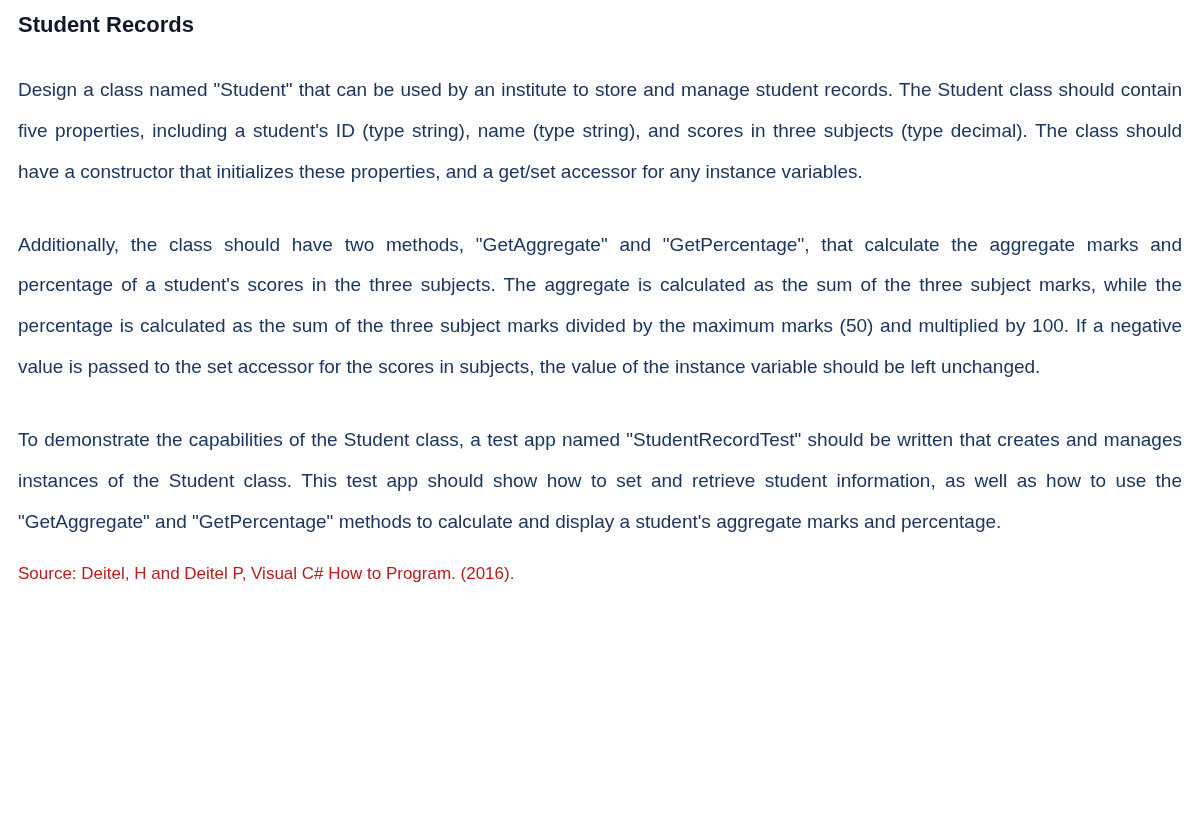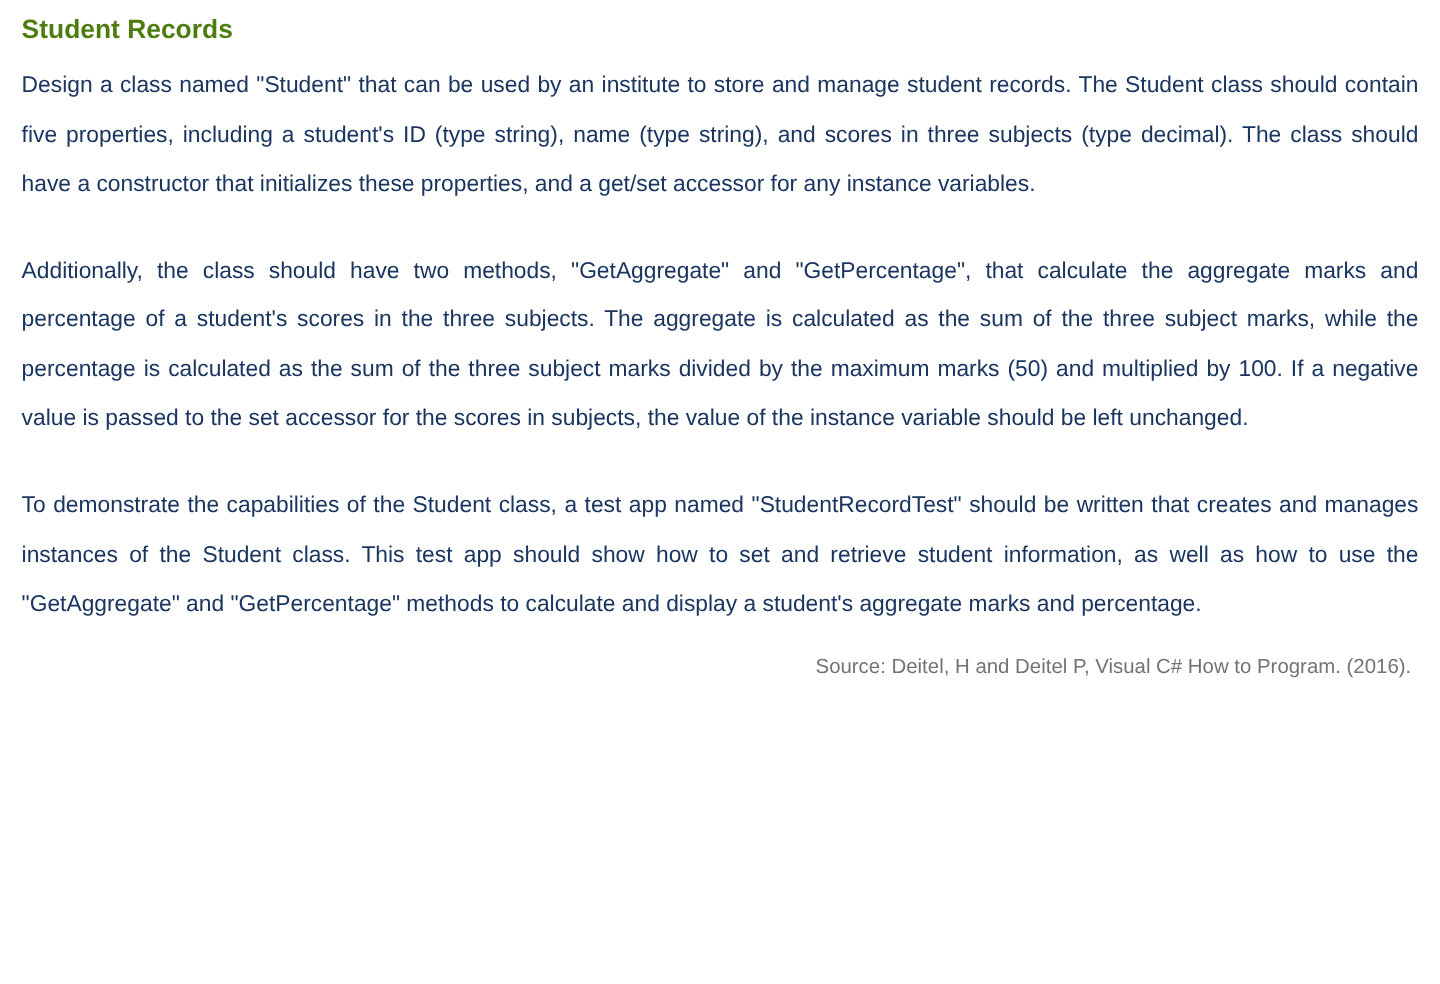--- a/index.html
+++ b/index.html
@@ -7,35 +7,35 @@
       width: 1200px;
       height: 820px;
       background: #ffffff;
       font-family: "Segoe UI", Arial, sans-serif;
       color: #1a3660;
       padding: 12px 18px;
     }
     h1.title {
       font-size: 22px;
       font-weight: 700;
-      color: #4d7c0f;
-      margin-bottom: 14px;
+      color: #0f172a;
+      margin-bottom: 32px;
     }
     p.para {
       font-size: 19px;
       line-height: 2.15;
       color: #1a3660;
       text-align: justify;
       margin-bottom: 32px;
     }
     p.para:last-of-type { margin-bottom: 22px; }
     .citation {
       font-size: 17px;
-      color: #737373;
-      text-align: right;
+      color: #b91c1c;
+      text-align: left;
       padding-right: 6px;
     }
   </style>
 </head>
 <body>
 
 <h1 class="title">Student Records</h1>
 
 <p class="para">Design a class named "Student" that can be used by an institute to store and manage student records. The Student class should contain five properties, including a student's ID (type string), name (type string), and scores in three subjects (type decimal). The class should have a constructor that initializes these properties, and a get/set accessor for any instance variables.</p>
 <p class="para">Additionally, the class should have two methods, "GetAggregate" and "GetPercentage", that calculate the aggregate marks and percentage of a student's scores in the three subjects. The aggregate is calculated as the sum of the three subject marks, while the percentage is calculated as the sum of the three subject marks divided by the maximum marks (50) and multiplied by 100. If a negative value is passed to the set accessor for the scores in subjects, the value of the instance variable should be left unchanged.</p>

